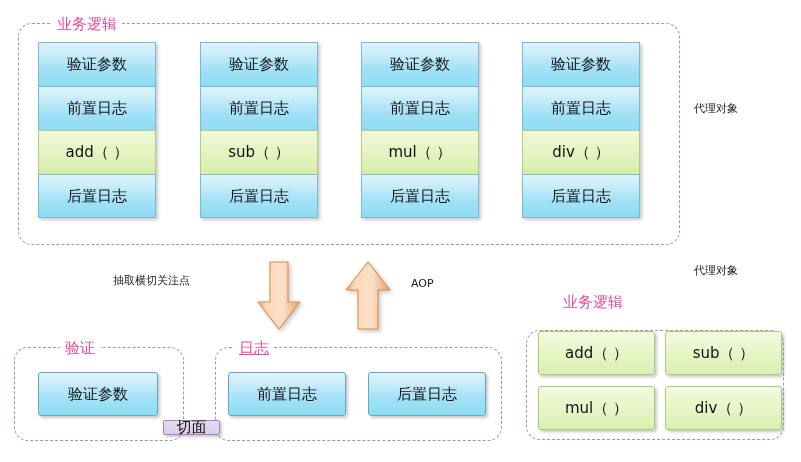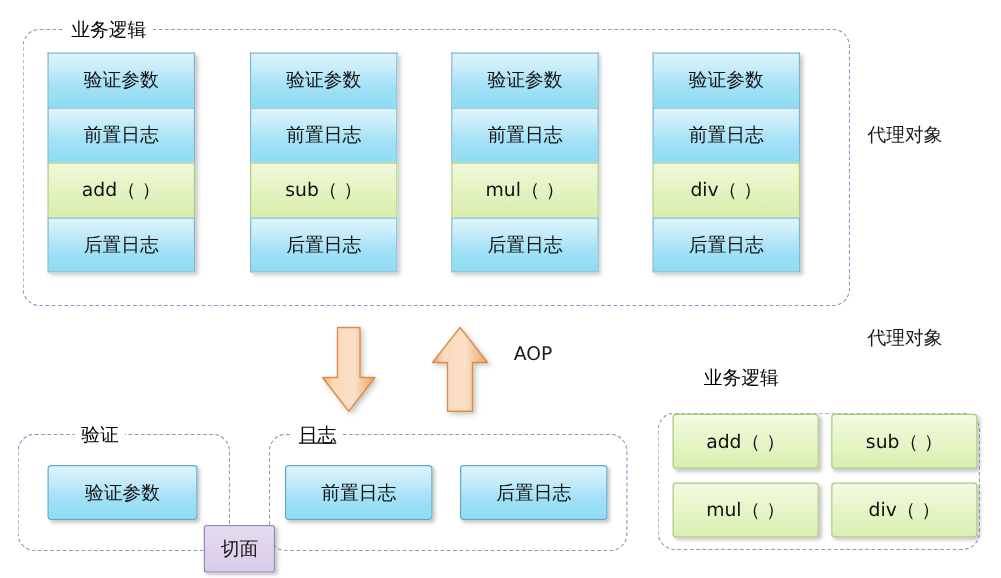--- a/index.html
+++ b/index.html
@@ -22,31 +22,31 @@
   .group-box {
     position: absolute;
     border: 1px dashed #8c9bc4;
     border-radius: 14px;
     box-sizing: border-box;
     background: transparent;
   }
   .group-label {
     position: absolute;
     font-size: 15px;
-    color: #000000;
+    color: #ec4899;
     background: #ffffff;
     padding: 0 5px;
     white-space: nowrap;
     line-height: 16px;
   }
 
   
   .free-label {
     position: absolute;
-    font-size: 15px;
+    font-size: 11px;
     color: #1a1a1a;
     white-space: nowrap;
     line-height: 17px;
   }
 
   
   .stack {
     position: absolute;
     box-shadow: 2px 2px 3px rgba(120,120,120,0.40);
   }
@@ -138,20 +138,21 @@
 
   <div class="stack" style="left:522px; top:42px; width:118px;">
     <div class="cell blue">验证参数</div>
     <div class="cell blue">前置日志</div>
     <div class="cell green">div（ ）</div>
     <div class="cell blue">后置日志</div>
   </div>
 
   <div class="free-label" style="left:694px; top:100px;">代理对象</div>
 
+  <div class="free-label" style="left:113px; top:272px;">抽取横切关注点</div>
 
   <svg class="arrow" style="left:257px; top:261px;" width="44" height="70" viewBox="0 0 44 70">
     <defs>
       <linearGradient id="gradDown" x1="0" y1="0" x2="1" y2="0">
         <stop offset="0%" stop-color="#f0a868"></stop>
         <stop offset="20%" stop-color="#fbd9bb"></stop>
         <stop offset="60%" stop-color="#fae0c8"></stop>
         <stop offset="100%" stop-color="#eda162"></stop>
       </linearGradient>
     </defs>
@@ -176,21 +177,21 @@
   <div class="group-label" style="left:60px; top:340px;">验证</div>
 
   <div class="chip blue" style="left:38px; top:372px; width:120px; height:44px;">验证参数</div>
 
   <div class="group-box" style="left:215px; top:347px; width:287px; height:94px;"></div>
   <div class="group-label" style="left:234px; top:340px;text-decoration:underline;">日志</div>
 
   <div class="chip blue" style="left:228px; top:372px; width:118px; height:44px;">前置日志</div>
   <div class="chip blue" style="left:368px; top:372px; width:118px; height:44px;">后置日志</div>
 
-  <div class="chip purple" style="left:163px; top:420px; width:57px; height:38px;">切面</div>
+  <div class="chip purple" style="left:163px; top:420px; width:57px; height:15px;">切面</div>
 
   <div class="free-label" style="left:694px; top:262px;">代理对象</div>
 
   <div class="group-box" style="left:526px; top:330px; width:258px; height:110px;"></div>
   <div class="group-label" style="left:558px; top:294px;">业务逻辑</div>
 
   <div class="chip green" style="left:538px; top:331px; width:117px; height:44px;">add（ ）</div>
   <div class="chip green" style="left:665px; top:331px; width:117px; height:44px;">sub（ ）</div>
   <div class="chip green" style="left:538px; top:386px; width:117px; height:44px;">mul（ ）</div>
   <div class="chip green" style="left:665px; top:386px; width:117px; height:44px;">div（ ）</div>

